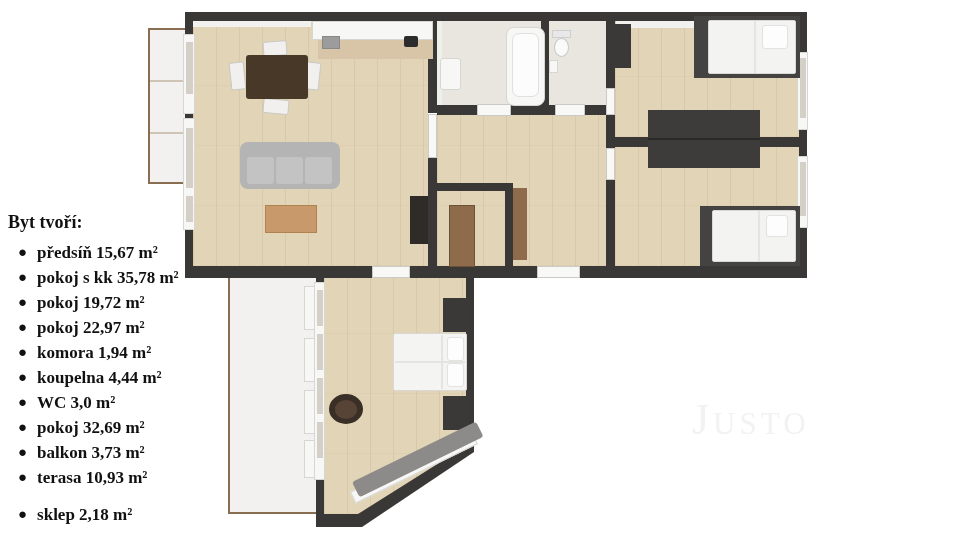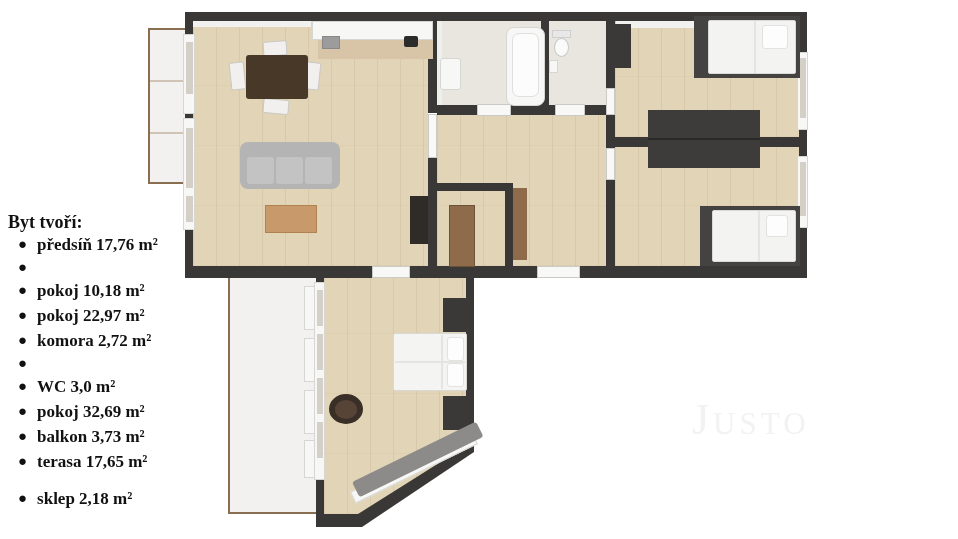--- a/index.html
+++ b/index.html
@@ -12,73 +12,75 @@
                          repeating-linear-gradient(0deg,rgba(150,118,78,.05) 0 1px,transparent 1px 60px);}
   .bathf{position:absolute;background:#e9e6df;}
   .white{position:absolute;background:#f7f7f6;border:1px solid #d6d6d3;box-sizing:border-box;}
   .glass{position:absolute;background:#d4cfc7;}
   .door{position:absolute;background:#f8f8f7;border:1px solid #cacac7;box-sizing:border-box;}
   .dk{position:absolute;background:#3b3937;}
   .br{position:absolute;background:#8d6b4b;}
   .chair{position:absolute;background:#f1f0ee;border:1px solid #c9c8c4;box-sizing:border-box;border-radius:2px;}
   .outline{position:absolute;background:#f2f1ef;border:2px solid #8a6e52;box-sizing:border-box;}
   .legend{position:absolute;left:8px;top:212px;color:#111;}
-  .legend-title{font-weight:bold;font-size:18px;line-height:21px;margin-bottom:2px;}
+  .legend-title{font-weight:bold;font-size:18px;line-height:21px;margin-bottom:10px;}
   .legend ul{list-style:none;margin:0;padding:0;}
   .legend li{display:flex;align-items:center;gap:10px;font-weight:bold;font-size:17px;line-height:19px;margin:0 0 6px 10px;}
   .legend li.gap{margin-top:18px;}
   .bullet{font-size:15px;line-height:15px;}
   .watermark{position:absolute;left:692px;top:394px;font-size:44px;letter-spacing:4px;
              font-variant:small-caps;color:#f2f2f2;font-weight:normal;}
 </style>
 </head>
 <body>
 
 <div class="page">
 
   <div class="legend">
     <div class="legend-title">Byt tvoří:</div>
     <ul>
       <li>
           <span class="bullet">●</span>
-          <span>předsíň 17,76 m²</span>
-        </li>
-      <li>
-          <span class="bullet">●</span>
-        </li>
-      <li>
-          <span class="bullet">●</span>
-          <span>pokoj 10,18 m²</span>
+          <span>předsíň 15,67 m²</span>
+        </li>
+      <li>
+          <span class="bullet">●</span>
+          <span>pokoj s kk 35,78 m²</span>
+        </li>
+      <li>
+          <span class="bullet">●</span>
+          <span>pokoj 19,72 m²</span>
         </li>
       <li>
           <span class="bullet">●</span>
           <span>pokoj 22,97 m²</span>
         </li>
       <li>
           <span class="bullet">●</span>
-          <span>komora 2,72 m²</span>
-        </li>
-      <li>
-          <span class="bullet">●</span>
+          <span>komora 1,94 m²</span>
+        </li>
+      <li>
+          <span class="bullet">●</span>
+          <span>koupelna 4,44 m²</span>
         </li>
       <li>
           <span class="bullet">●</span>
           <span>WC 3,0 m²</span>
         </li>
       <li>
           <span class="bullet">●</span>
           <span>pokoj 32,69 m²</span>
         </li>
       <li>
           <span class="bullet">●</span>
           <span>balkon 3,73 m²</span>
         </li>
       <li>
           <span class="bullet">●</span>
-          <span>terasa 17,65 m²</span>
+          <span>terasa 10,93 m²</span>
         </li>
       <li class="gap">
           <span class="bullet">●</span>
           <span>sklep 2,18 m²</span>
         </li>
     </ul>
   </div>
 
   <div class="abs" style="left:0;top:0;width:958px;height:539px;">
 

